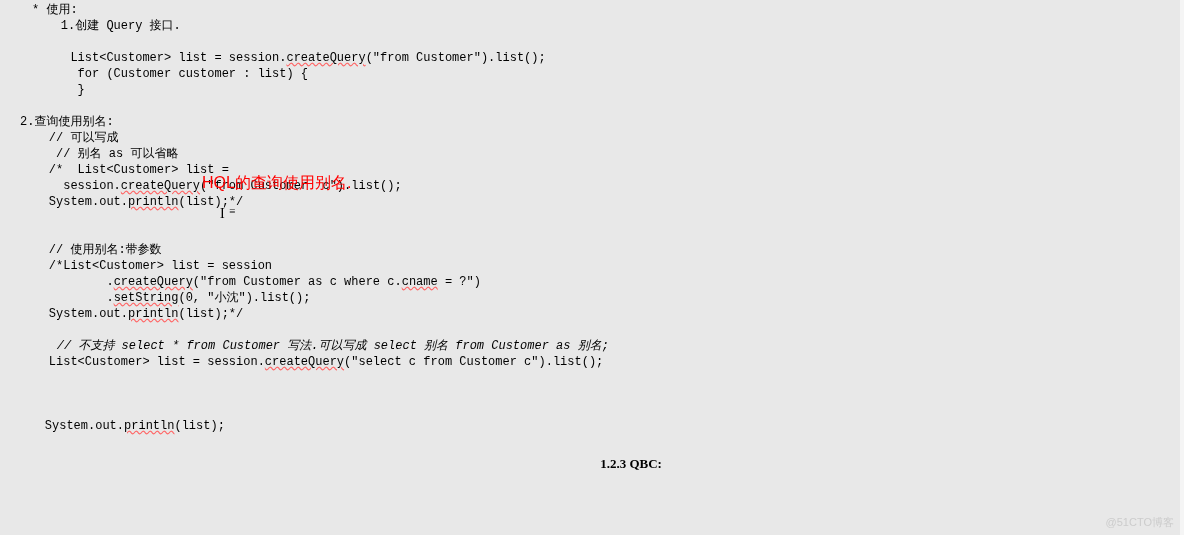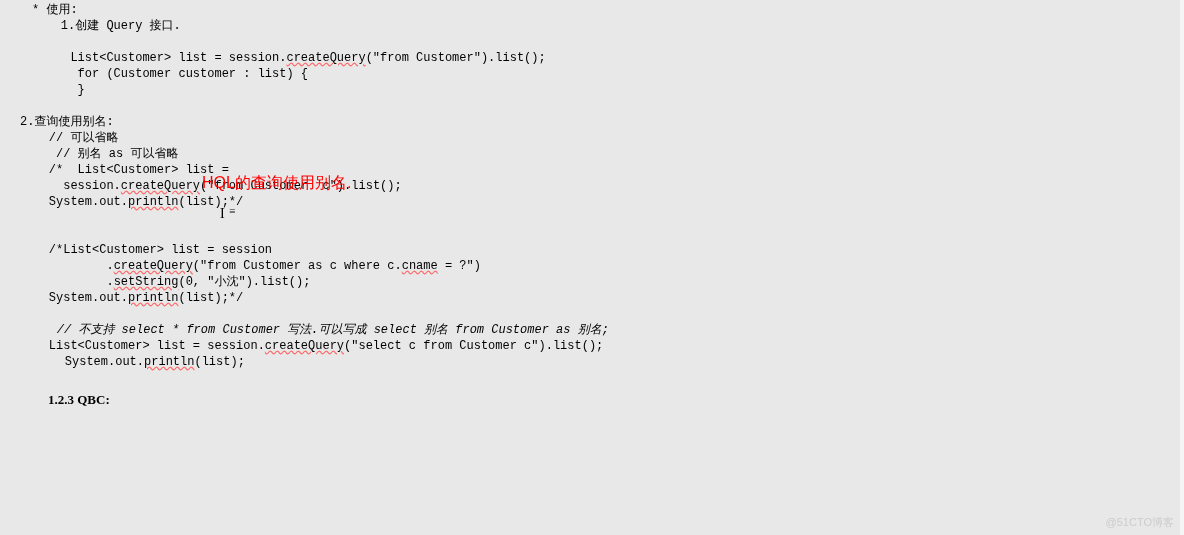--- a/index.html
+++ b/index.html
@@ -87,43 +87,44 @@
 
   <div class="code-line" style="height:16px;"></div>
 
   <div class="code-line" style="padding-left:20px;"><span>       List&lt;Customer&gt; list = session.</span><span class="squiggly">createQuery</span><span>("from Customer").list();</span></div>
   <div class="code-line" style="padding-left:20px;">        for (Customer customer : list) {</div>
   <div class="code-line" style="padding-left:20px;">        }</div>
 
   <div class="code-line" style="height:16px;"></div>
 
   <div class="code-line" style="padding-left:20px;">2.查询使用别名:</div>
-  <div class="code-line" style="padding-left:20px;">    // 可以省略</div>
+  <div class="code-line" style="padding-left:20px;">    // 可以写成</div>
   <div class="code-line" style="padding-left:20px;">     // 别名 as 可以省略</div>
   <div class="code-line" style="padding-left:20px;">    /*  List&lt;Customer&gt; list =</div>
   <div class="code-line" style="padding-left:20px;"><span>      session.</span><span class="squiggly">createQuery</span><span>("from Customer  c").list();</span></div>
   <div class="code-line" style="padding-left:20px;"><span>    System.out.</span><span class="squiggly">println</span><span>(list);*/</span></div>
 
   <div class="code-line" style="height:16px;"></div>
   <div class="code-line" style="height:16px;"></div>
 
+  <div class="code-line" style="padding-left:20px;">    // 使用别名:带参数</div>
   <div class="code-line" style="padding-left:20px;">    /*List&lt;Customer&gt; list = session</div>
   <div class="code-line" style="padding-left:20px;"><span>            .</span><span class="squiggly">createQuery</span><span>("from Customer as c where c.</span><span class="squiggly">cname</span><span> = ?")</span></div>
   <div class="code-line" style="padding-left:20px;"><span>            .</span><span class="squiggly">setString</span><span>(0, "小沈").list();</span></div>
   <div class="code-line" style="padding-left:20px;"><span>    System.out.</span><span class="squiggly">println</span><span>(list);*/</span></div>
 
   <div class="code-line" style="height:16px;"></div>
 
   <div class="code-line" style="padding-left:28px;font-style:italic;">    // 不支持 select * from Customer 写法.可以写成 select 别名 from Customer as 别名;</div>
   <div class="code-line" style="padding-left:20px;"><span>    List&lt;Customer&gt; list = session.</span><span class="squiggly">createQuery</span><span>("select c from Customer c").list();</span></div>
-  <div class="code-line" style="padding-left:36px;"><span>    System.out.</span><span class="squiggly">println</span><span>(list);</span></div>
+  <div class="code-line" style="padding-left:16px;margin-top:48px;"><span>    System.out.</span><span class="squiggly">println</span><span>(list);</span></div>
 
   <div class="code-line" style="height:22px;"></div>
 
-  <div class="heading" style="padding-left:48px;">1.2.3    QBC:</div>
+  <div class="heading" style="padding-left:78px;text-align:center;">1.2.3    QBC:</div>
 </div>
 
 <div class="annotation" style="left:162px; top:173px;margin-left:40px;">HQL的查询使用别名.</div>
 
 <div class="cursor-mark" style="left:220px; top:206px;">I</div>
 <div class="cursor-mark" style="left:229px; top:205px; font-size:11px;">≡</div>
 
 <div class="watermark">@51CTO博客</div>
 
 <div class="right-edge"></div>

